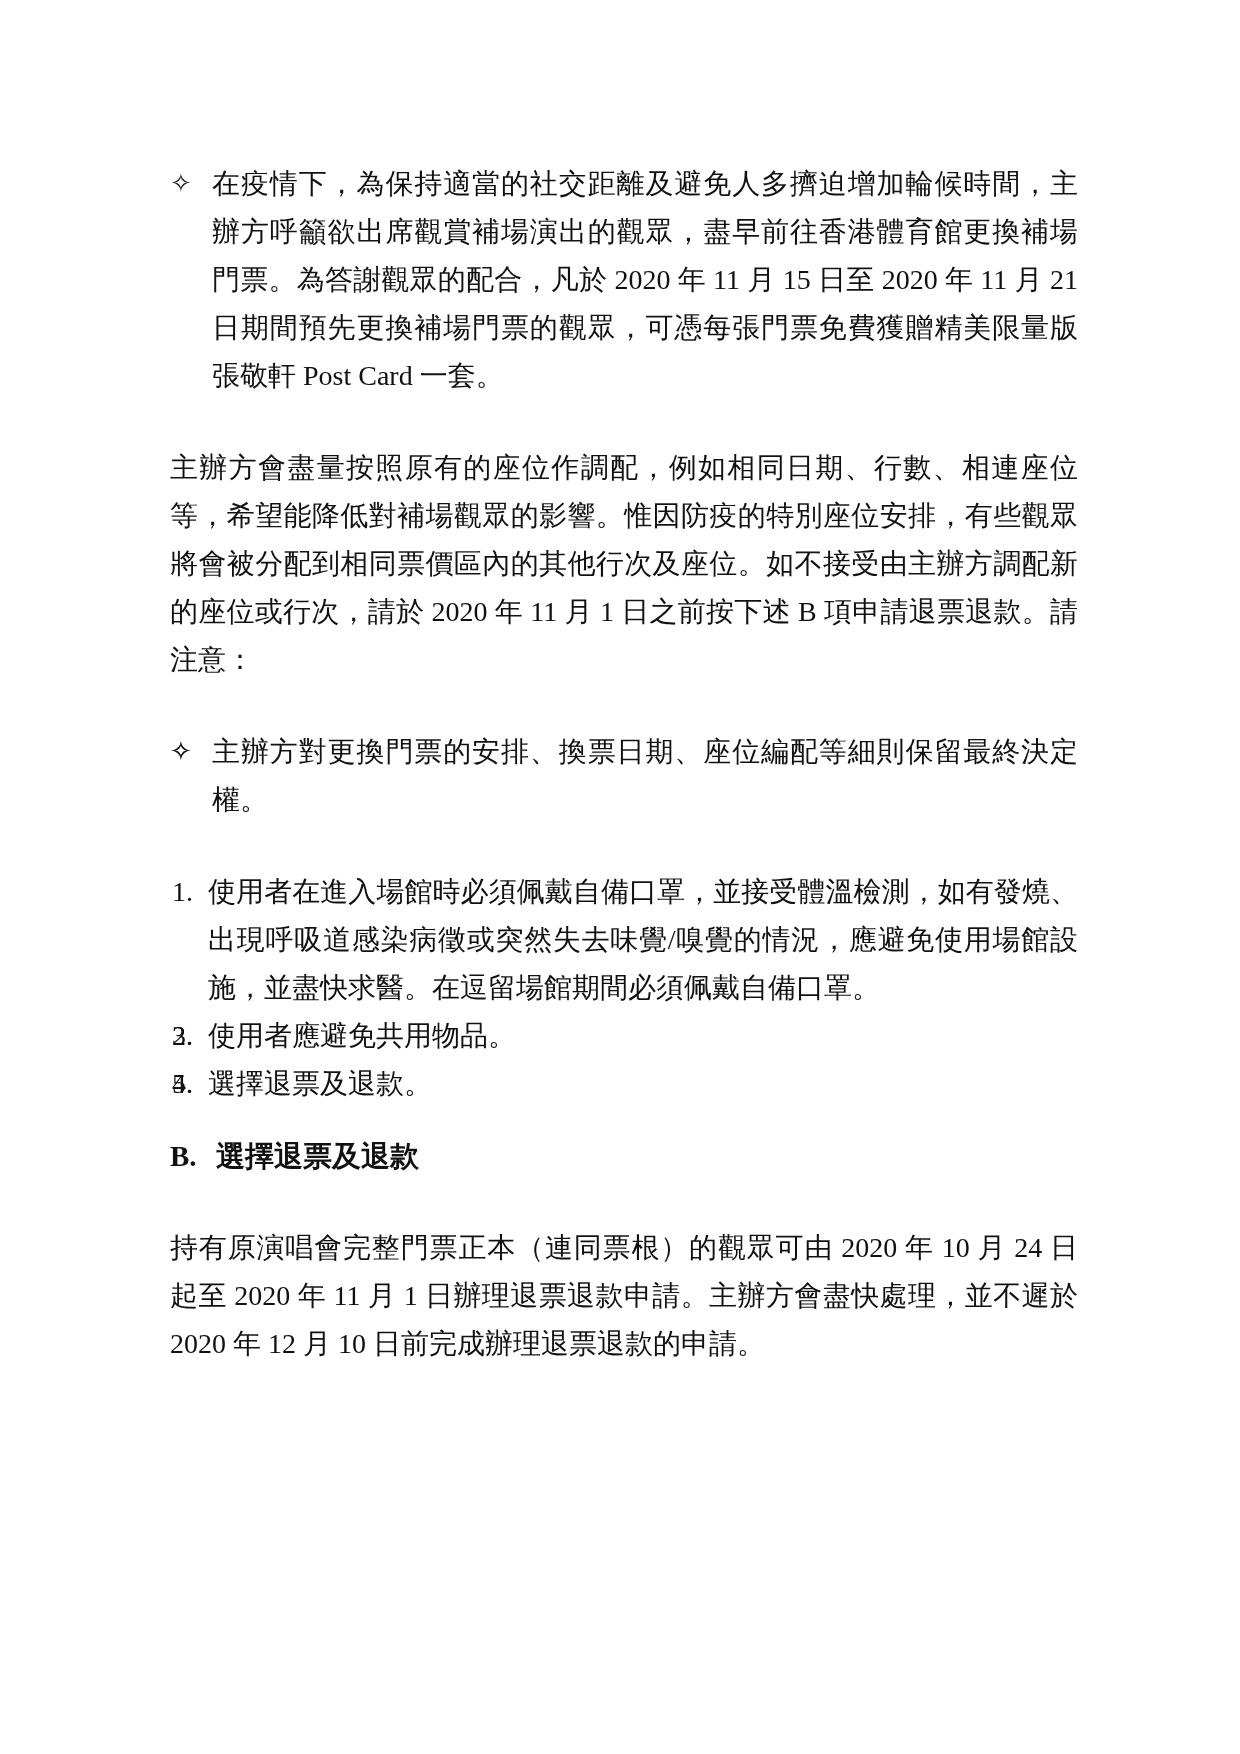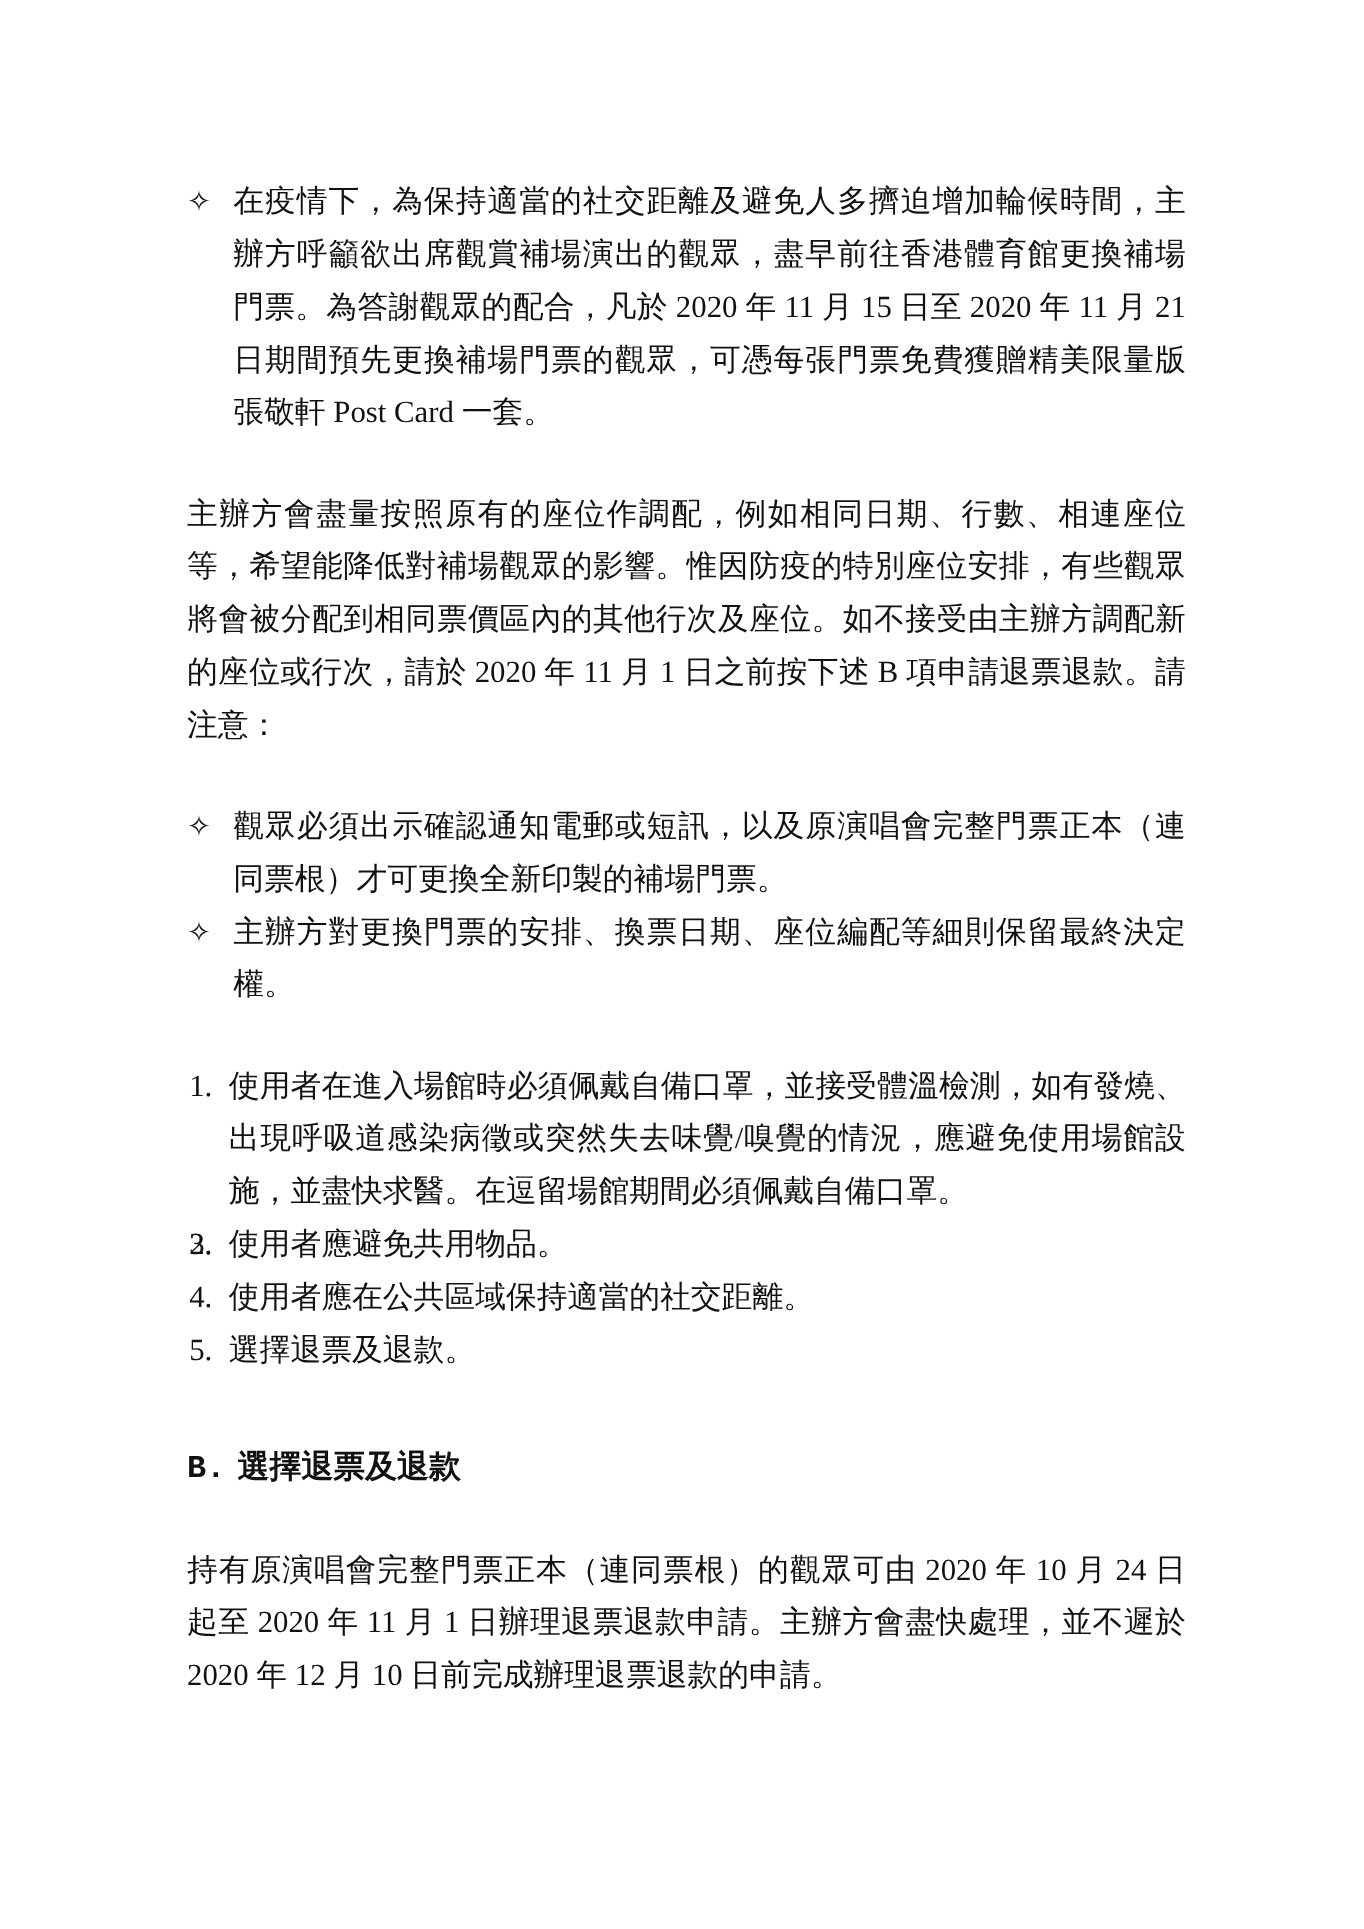--- a/index.html
+++ b/index.html
@@ -46,44 +46,42 @@
     text-align: justify;
     margin: 0;
   }
   .num-item .num {
     position: absolute;
     left: 2px;
     top: 0;
   }
   .heading-b {
     font-weight: bold;
-    margin: 60px 0 44px 0;
+    margin: 24px 0 44px 0;
     font-size: 29px;
-    font-family: Liberation Mono, monospace;
   }
   .heading-b .h-num {
     display: inline-block;
     width: 46px;
   }
 </style>
 </head>
 <body>
 
 <div class="page">
 
   <div class="bullet-item gap-after">
     <span class="bullet-glyph">✧</span>
     <span>在疫情下，為保持適當的社交距離及避免人多擠迫增加輪候時間，主辦方呼籲欲出席觀賞補場演出的觀眾，盡早前往香港體育館更換補場門票。為答謝觀眾的配合，凡於 2020 年 11 月 15 日至 2020 年 11 月 21 日期間預先更換補場門票的觀眾，可憑每張門票免費獲贈精美限量版張敬軒 Post Card 一套。</span>
   </div>
 
   <p class="para">主辦方會盡量按照原有的座位作調配，例如相同日期、行數、相連座位等，希望能降低對補場觀眾的影響。惟因防疫的特別座位安排，有些觀眾將會被分配到相同票價區內的其他行次及座位。如不接受由主辦方調配新的座位或行次，請於 2020 年 11 月 1 日之前按下述 B 項申請退票退款。請注意：</p>
 
   <div class="bullet-item">
     <span class="bullet-glyph">✧</span>
-    <span>觀眾必須出示確認通知電郵或短訊，以及原演唱會完整門票正本（連同票根）才可更換全新印製的補場門票。</span>
   </div>
   <div class="bullet-item gap-after">
     <span class="bullet-glyph">✧</span>
     <span>主辦方對更換門票的安排、換票日期、座位編配等細則保留最終決定權。</span>
   </div>
 
 
   <div>
     <div class="num-item">
       <span class="num">1.</span>
@@ -91,21 +89,20 @@
     </div>
     <div class="num-item">
       <span class="num">2.</span>
     </div>
     <div class="num-item">
       <span class="num">3.</span>
       <span>使用者應避免共用物品。</span>
     </div>
     <div class="num-item">
       <span class="num">4.</span>
-      <span>使用者應在公共區域保持適當的社交距離。</span>
     </div>
     <div class="num-item">
       <span class="num">5.</span>
       <span>選擇退票及退款。</span>
     </div>
   </div>
 
   <div class="heading-b">
     <span class="h-num">B.</span><span>選擇退票及退款</span>
   </div>

